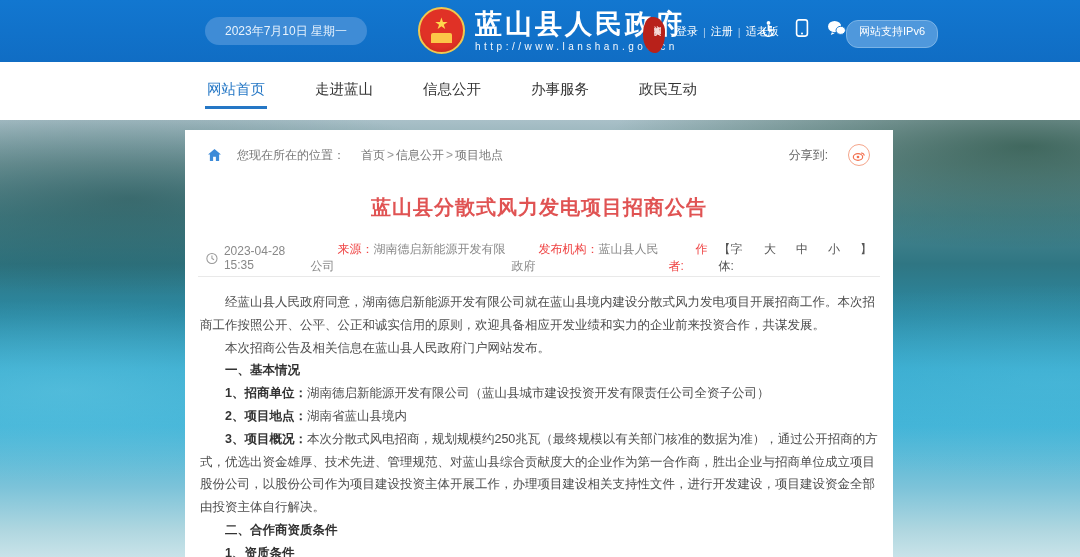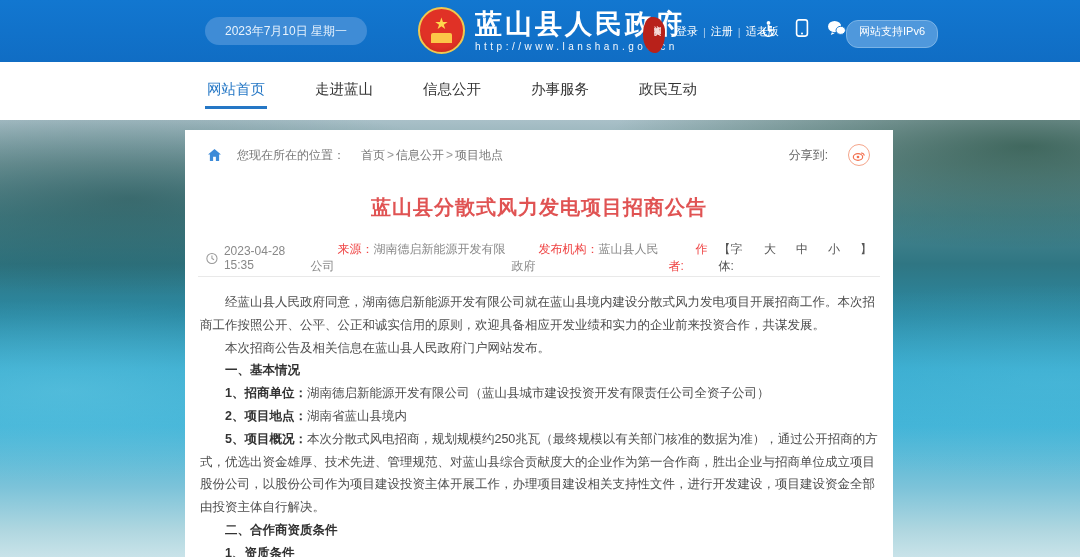--- a/index.html
+++ b/index.html
@@ -260,18 +260,18 @@
       <span>】</span>
     </div>
   </div>
 
   <div class="article-body">
       <p>经蓝山县人民政府同意，湖南德启新能源开发有限公司就在蓝山县境内建设分散式风力发电项目开展招商工作。本次招商工作按照公开、公平、公正和诚实信用的原则，欢迎具备相应开发业绩和实力的企业前来投资合作，共谋发展。</p>
       <p>本次招商公告及相关信息在蓝山县人民政府门户网站发布。</p>
       <p class="bold">一、基本情况</p>
       <p><b>1、招商单位：</b>湖南德启新能源开发有限公司（蓝山县城市建设投资开发有限责任公司全资子公司）</p>
       <p><b>2、项目地点：</b>湖南省蓝山县境内</p>
-      <p><b>5、项目概况：</b>本次分散式风电招商，规划规模约250兆瓦（最终规模以有关部门核准的数据为准），通过公开招商的方式，优选出资金雄厚、技术先进、管理规范、对蓝山县综合贡献度大的企业作为第一合作商，胜出企业与招商单位成立项目股份公司，以股份公司作为项目建设投资主体开展工作，办理项目建设相关支持性文件，进行开发建设，项目建设资金全部由投资主体自行解决。</p>
+      <p><b>3、项目概况：</b>本次分散式风电招商，规划规模约250兆瓦（最终规模以有关部门核准的数据为准），通过公开招商的方式，优选出资金雄厚、技术先进、管理规范、对蓝山县综合贡献度大的企业作为第一合作商，胜出企业与招商单位成立项目股份公司，以股份公司作为项目建设投资主体开展工作，办理项目建设相关支持性文件，进行开发建设，项目建设资金全部由投资主体自行解决。</p>
       <p class="bold">二、合作商资质条件</p>
       <p class="bold">1、资质条件</p>
     </div>
 
 </div>
 
 </body></html>

